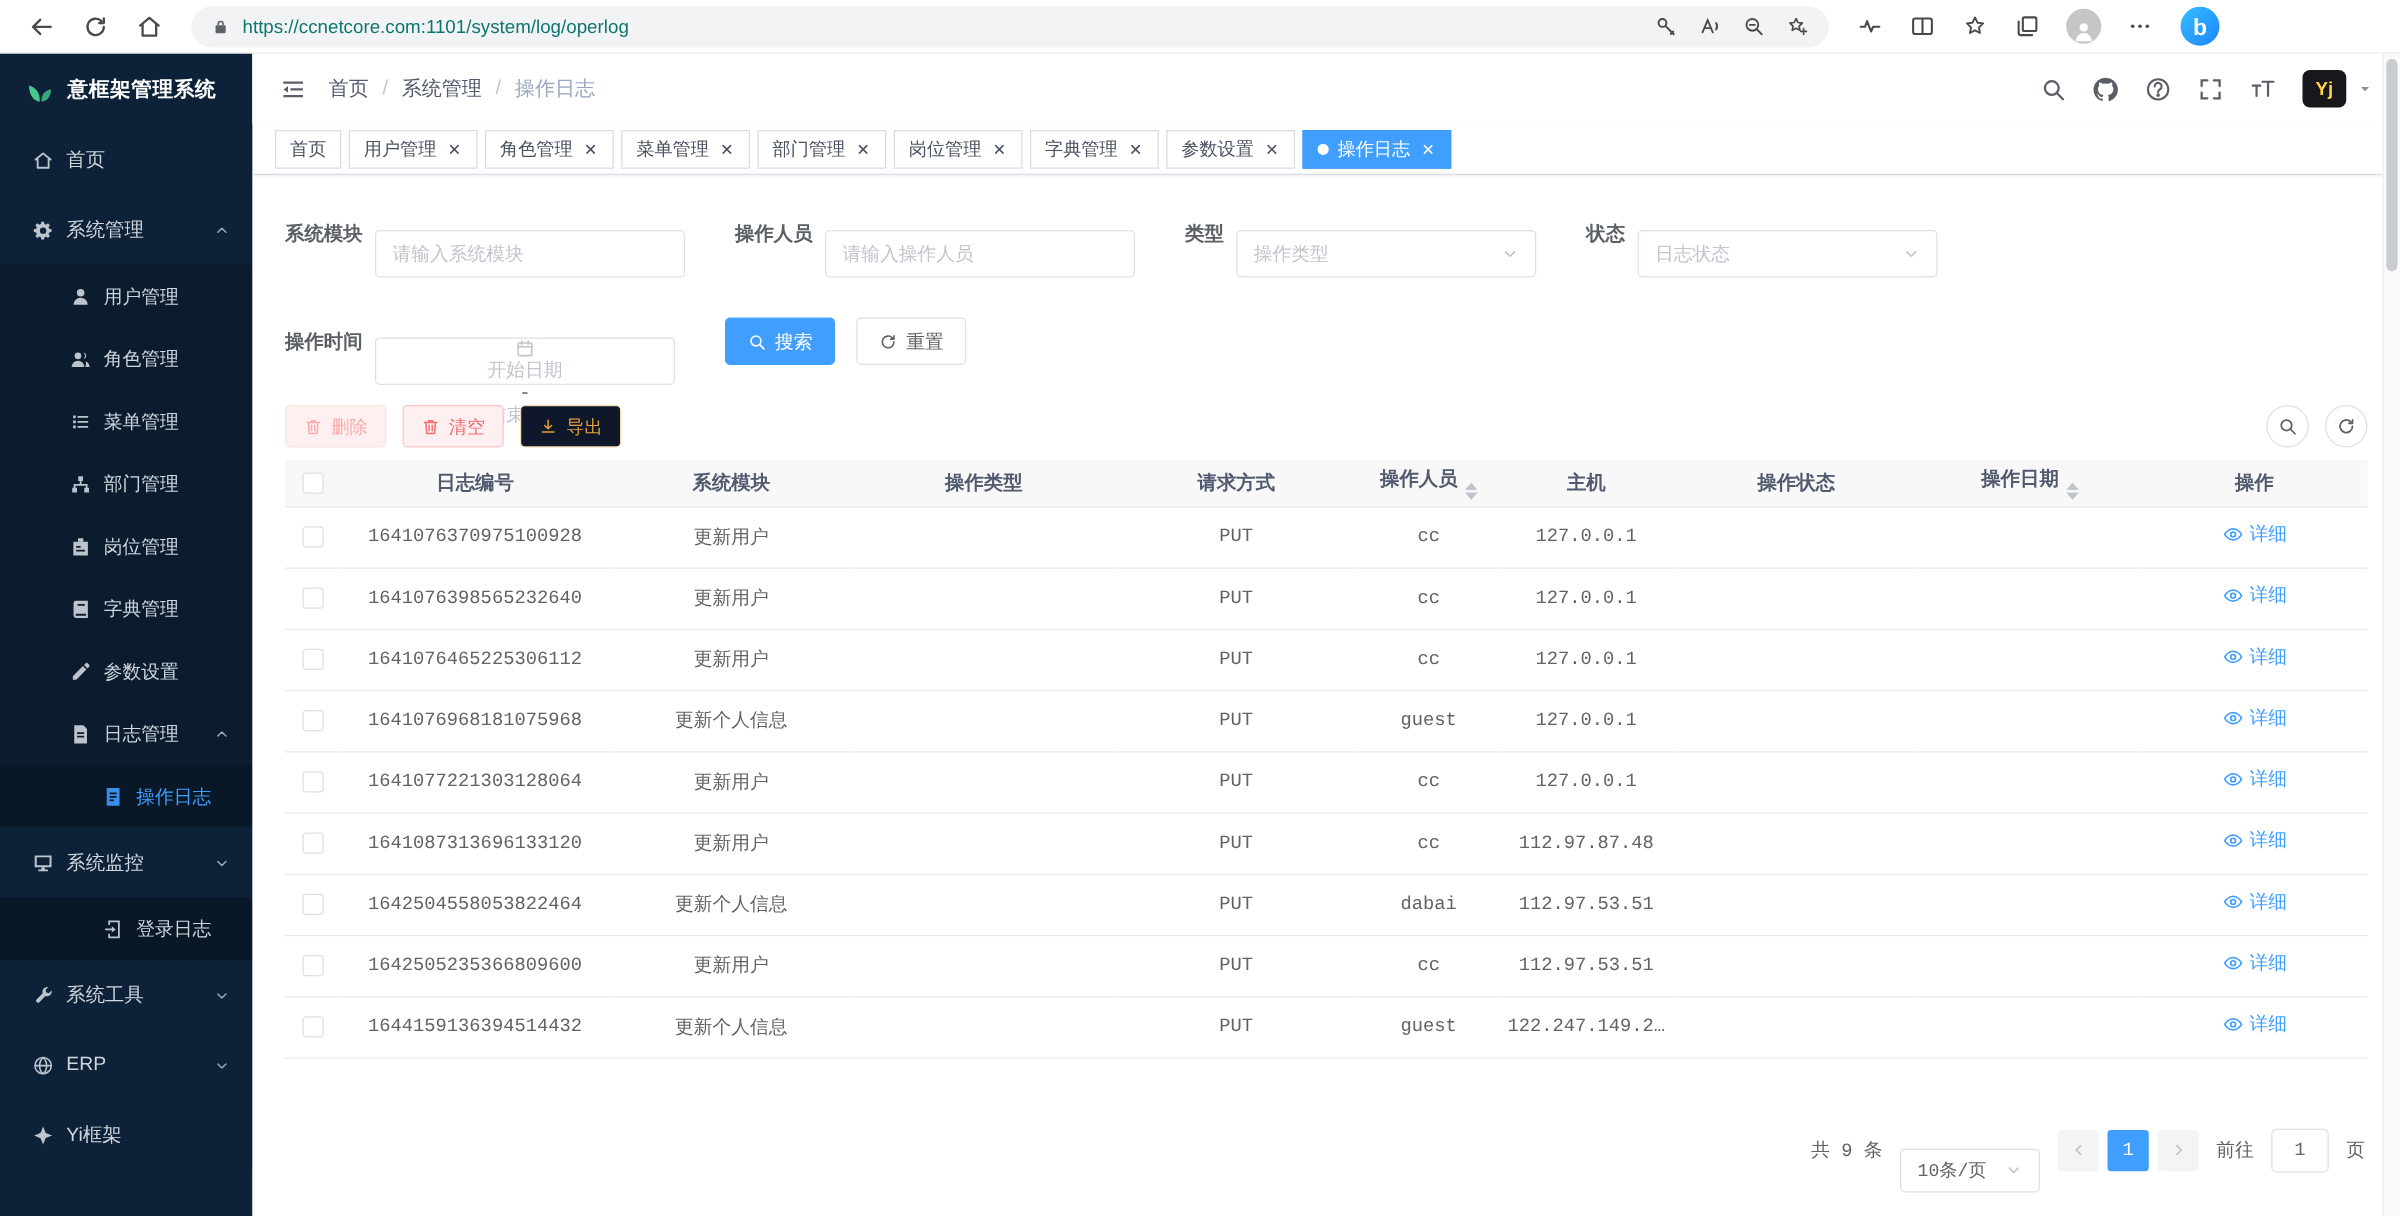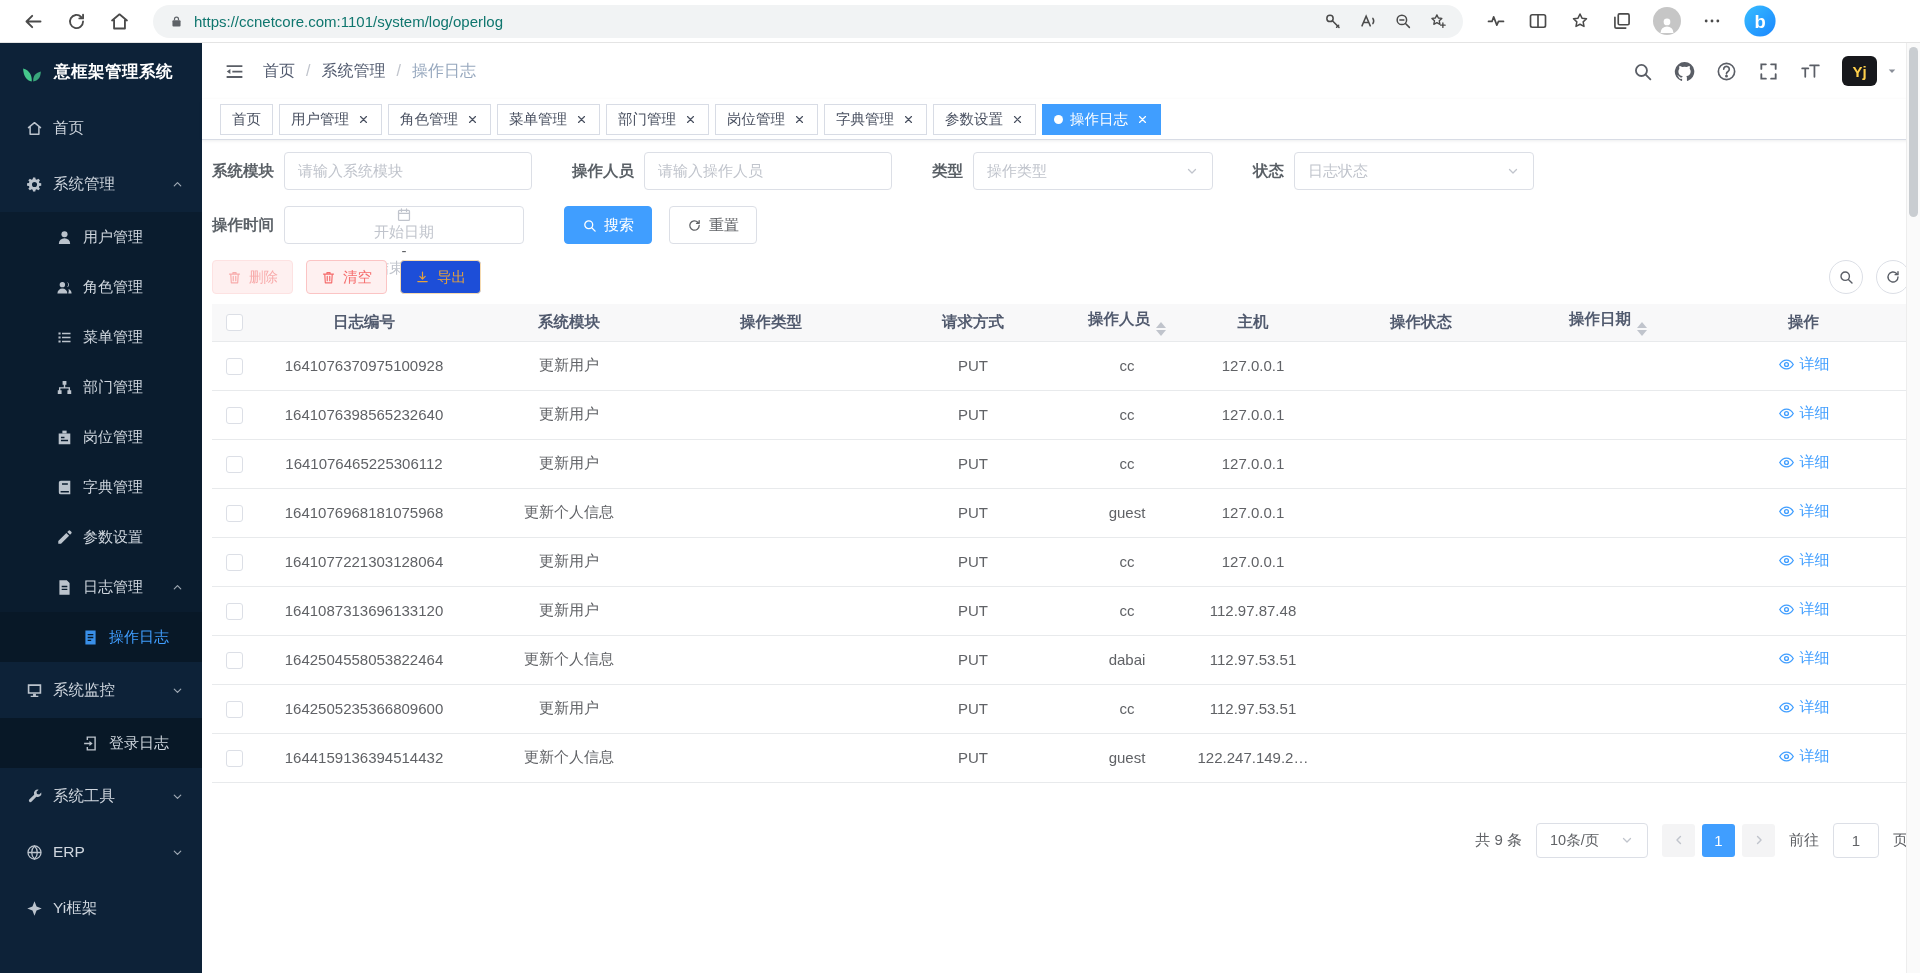--- a/index.html
+++ b/index.html
@@ -56,43 +56,43 @@
   
   .tabbar { height:41px; display:flex; align-items:center; gap:6px; padding:0 18px;
     border-bottom:1px solid #d8dce5; box-shadow:0 1px 3px rgba(0,21,41,.08); }
   .tag-tab { display:inline-flex; align-items:center; gap:5px; height:31px; padding:0 11px;
     border:1px solid #d8dce5; background:#fff; color:#495060; font-size:14.5px; cursor:pointer; }
   .tag-tab.active { background:#409eff; border-color:#409eff; color:#fff; }
   .tab-dot { width:9px; height:9px; border-radius:50%; background:#fff; display:inline-block; margin-right:2px; }
   .tab-close { width:13px; height:13px; margin-left:3px; }
 
   
-  .content { flex:1; padding:12px 10px 0; }
+  .content { flex:1; padding:12px 26px 0;font-family:Liberation Mono, monospace; }
   .filter-row { display:flex; align-items:center; margin-bottom:16px; }
   .form-item { display:flex; align-items:center; margin-right:40px; }
   .form-label { font-size:15.5px; color:#5a6066; font-weight:bold; margin-right:10px; white-space:nowrap; }
   .input { height:38px; border:1px solid #dcdfe6; border-radius:4px; background:#fff;
-    display:flex; align-items:center; padding:0 13px; font-size:15px; color:#606266; }
+    display:flex; align-items:center; padding:0 13px; font-size:15px; color:#606266;margin-top:32px; }
   .w245 { width:248px; } .w240 { width:240px; }
   .placeholder { color:#c0c4cc; white-space:nowrap; }
   .select { justify-content:space-between; cursor:pointer; }
   .select-caret { width:14px; height:14px; color:#c0c4cc; }
   .date-range { width:240px; justify-content:space-between; padding:0 12px; cursor:text;flex-direction:column; }
   .cal { width:16px; height:16px; color:#c0c4cc; }
   .range-sep { color:#606266; }
 
   .btn { display:inline-flex; align-items:center; gap:7px; border-radius:4px; font-size:15px;
     cursor:pointer; border:1px solid #dcdfe6; background:#fff; color:#606266; padding:0 17px; height:38px;
     font-family:inherit; }
   .btn-icon { width:15px; height:15px; }
   .btn-primary { background:#409eff; border-color:#409eff; color:#fff; }
   .btn-sm { height:34px; padding:0 14px; font-size:14.5px; }
   .btn-danger-plain { background:#fef0f0; border-color:#fbc4c4; color:#f56c6c; }
   .btn-danger-plain.disabled { color:#f8abab; border-color:#fde2e2; cursor:not-allowed; }
-  .btn-warning-plain { background:#1d4ed8; border-color:#f5dab1; color:#e6a23c; }
+  .btn-warning-plain { background:#0f172a; border-color:#f5dab1; color:#e6a23c; }
   .row2 .btn { margin-right:17px; }
 
   .toolbar-row { display:flex; align-items:center; gap:13px; margin-bottom:10px; }
   .toolbar-right { margin-left:auto; display:flex; gap:13px; align-items:center; }
   .circle-btn { width:34px; height:34px; border:1px solid #dcdfe6; border-radius:50%; background:#fff;
     display:flex; align-items:center; justify-content:center; color:#5a5e66; cursor:pointer; }
   .circle-btn .icon { width:16px; height:16px; }
 
   
   .data-table { width:100%; border-collapse:collapse; table-layout:fixed; }

